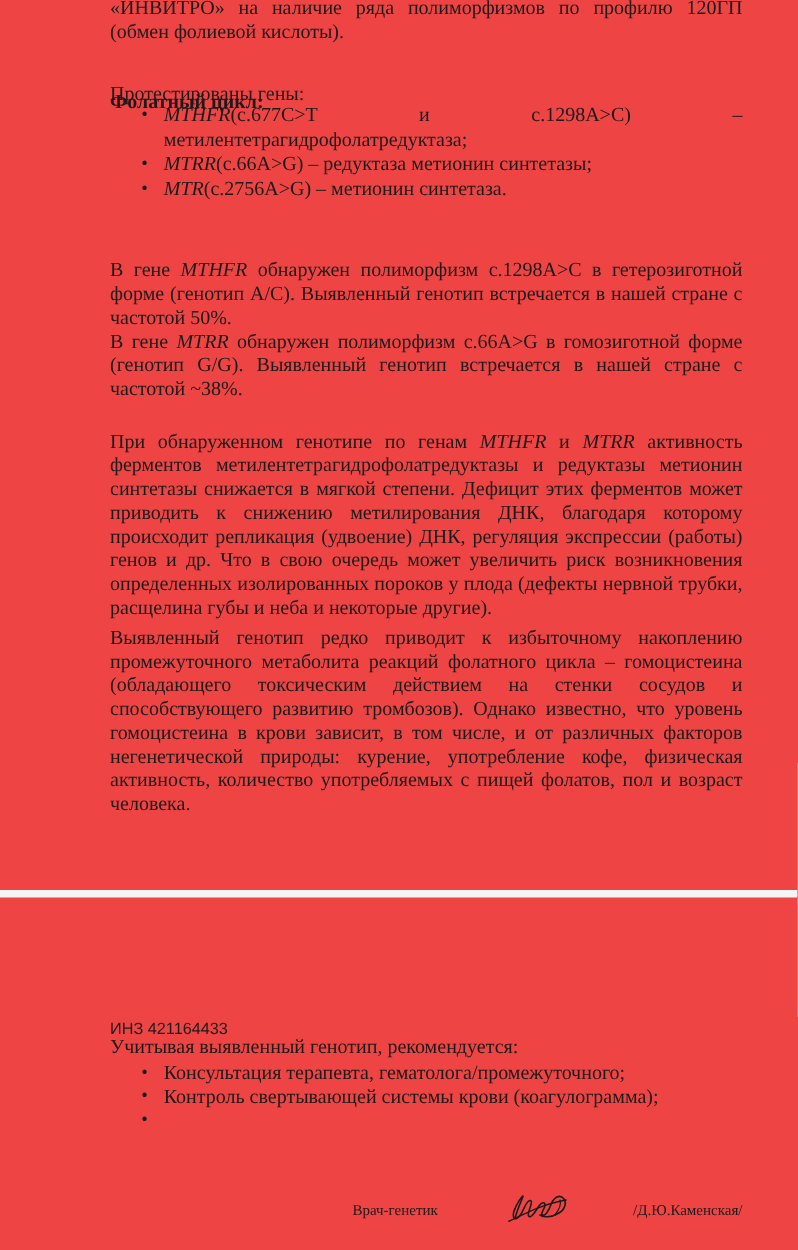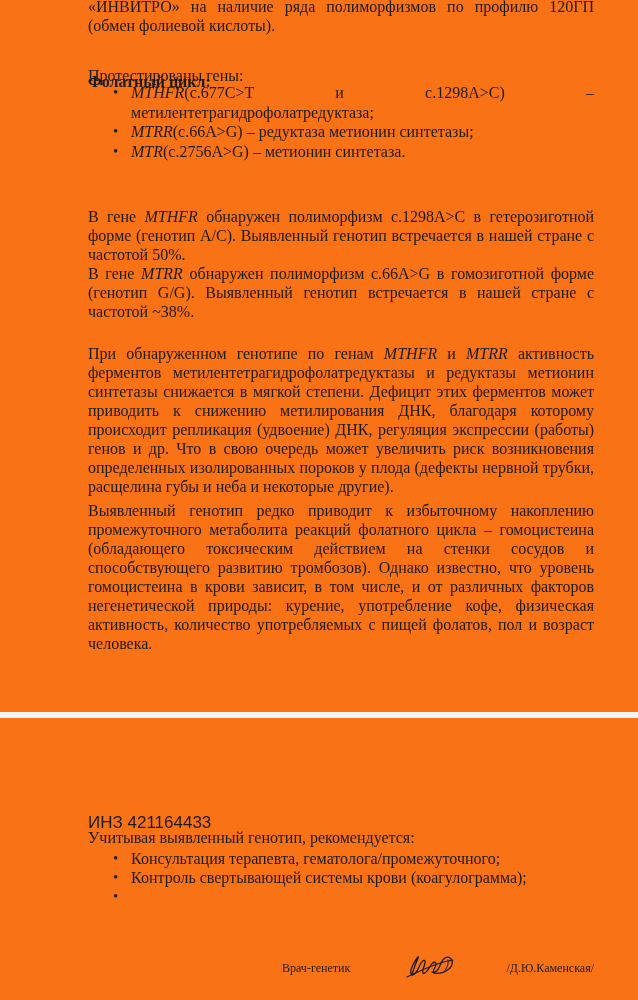--- a/index.html
+++ b/index.html
@@ -6,21 +6,21 @@
   body {
     width: 638px; height: 1000px;
     background: #ffffff;
     font-family: "Liberation Serif", serif;
     color: #1b1b1b;
     -webkit-font-smoothing: antialiased;
   }
   .page {
     position: relative;
     width: 638px; height: 1000px;
-    background: #f97316;
+    background: #ef4444;
     overflow: hidden;
   }
   .block {
     position: absolute;
     left: 88px; width: 506px;
     font-size: 16px; line-height: 19px;
     text-align: justify;
   }
   .heading { font-weight: bold; text-align: left; margin-top: 26px; }
   .plain { text-align: left; }
@@ -33,21 +33,21 @@
     text-align: justify;
   }
   .ulist .li .bullet {
     position: absolute;
     left: 25px; top: 0;
     font-size: 15px;
   }
   .rec .li { line-height: 19px; }
   .inz {
     font-family: "Liberation Sans", sans-serif;
-    font-size: 17px; line-height: 15px;
+    font-size: 13px; line-height: 15px;
     text-align: left;
   }
   .page-sep {
     position: absolute;
     left: 0; width: 638px;
     top: 712px; height: 6px;
     background: #f4f4f6;
   }
   .sig-row {
     position: absolute;

